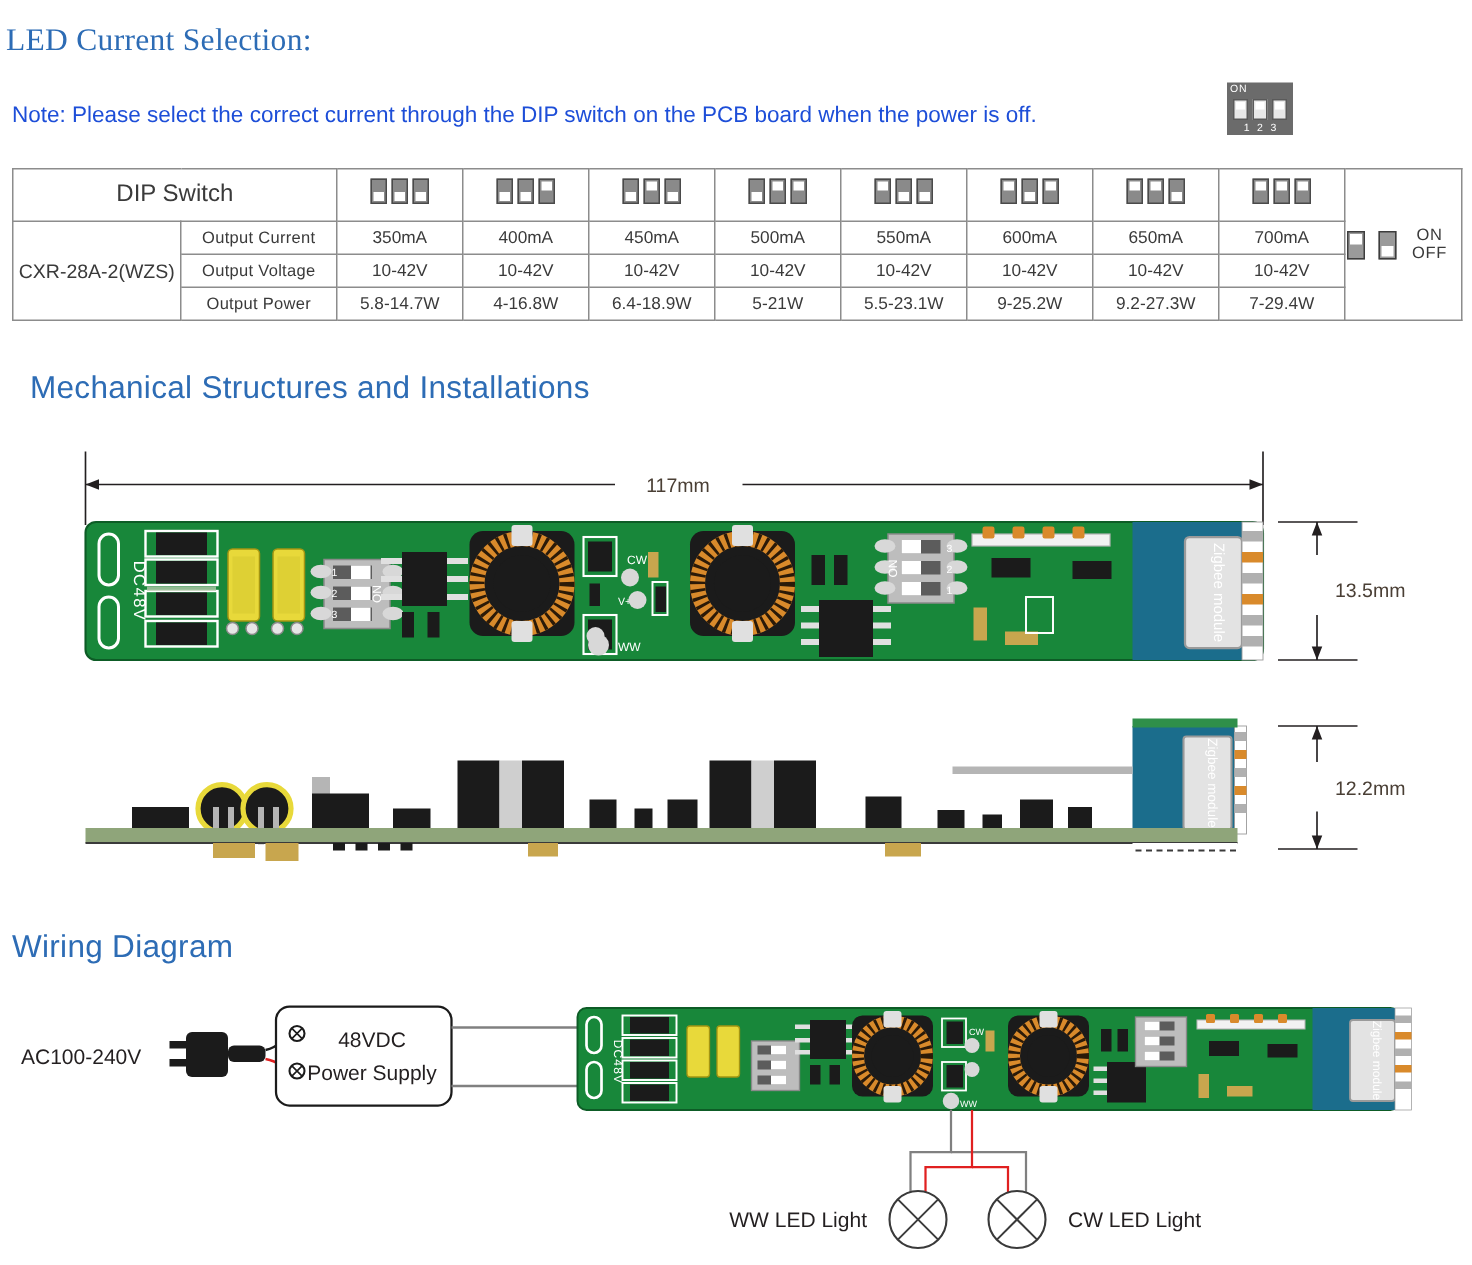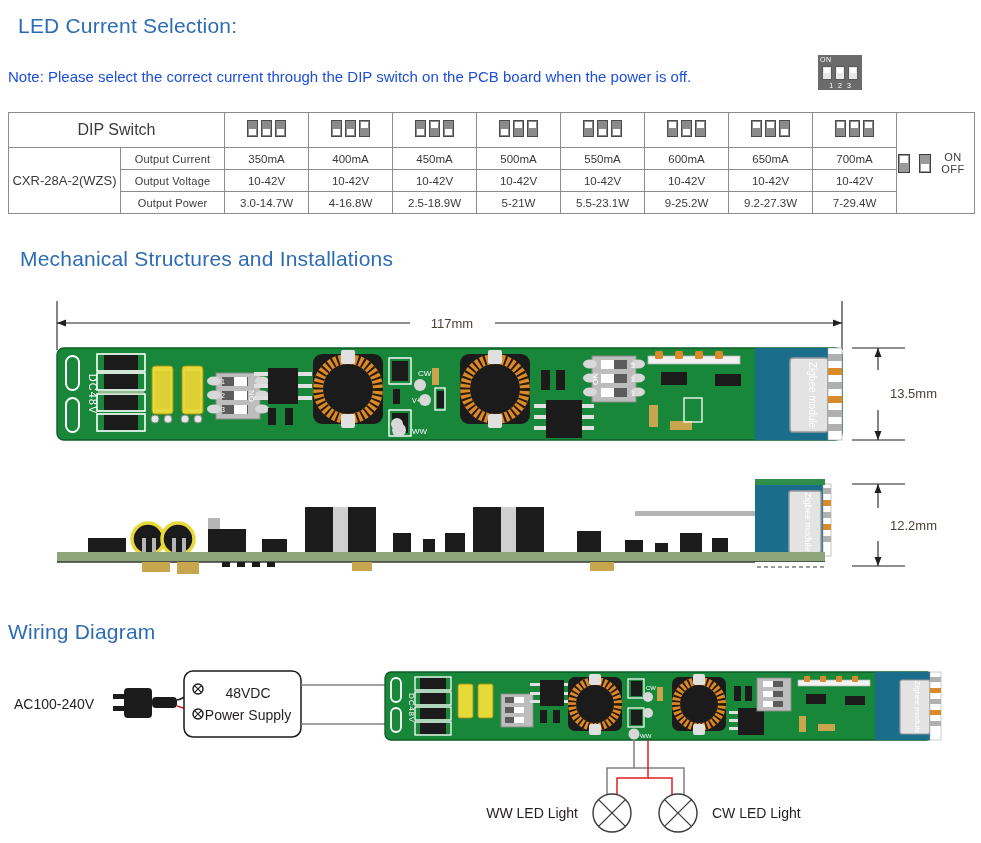--- a/index.html
+++ b/index.html
@@ -18,21 +18,21 @@
 
   
   .section-title {
     position: absolute;
     color: #2d6cb5;
     font-size: 21px;
     font-weight: 400;
     letter-spacing: 0.2px;
     white-space: nowrap;
   }
-  #led-current-title { left: 18px; top: 14px; }
+  #led-current-title { left: 4px; top: 14px; font-family: Liberation Serif, serif; }
   #mech-title { left: 20px; top: 247px; }
   #wiring-title { left: 8px; top: 620px; }
 
   .note-line {
     position: absolute;
     left: 8px; top: 68px;
     font-size: 15px;
     color: #1d4ed8;
     white-space: nowrap;
   }
@@ -373,23 +373,23 @@
       <td class="data-cell">10-42V</td>
       <td class="data-cell">10-42V</td>
       <td class="data-cell">10-42V</td>
       <td class="data-cell">10-42V</td>
       <td class="data-cell">10-42V</td>
       <td class="data-cell">10-42V</td>
     </tr>
 
     <tr>
       <td class="row-label">Output Power</td>
-      <td class="data-cell">3.0-14.7W</td>
+      <td class="data-cell">5.8-14.7W</td>
       <td class="data-cell">4-16.8W</td>
-      <td class="data-cell">2.5-18.9W</td>
+      <td class="data-cell">6.4-18.9W</td>
       <td class="data-cell">5-21W</td>
       <td class="data-cell">5.5-23.1W</td>
       <td class="data-cell">9-25.2W</td>
       <td class="data-cell">9.2-27.3W</td>
       <td class="data-cell">7-29.4W</td>
     </tr>
   </tbody>
 </table>
 
 <div class="section-title" id="mech-title">Mechanical Structures and Installations</div>

